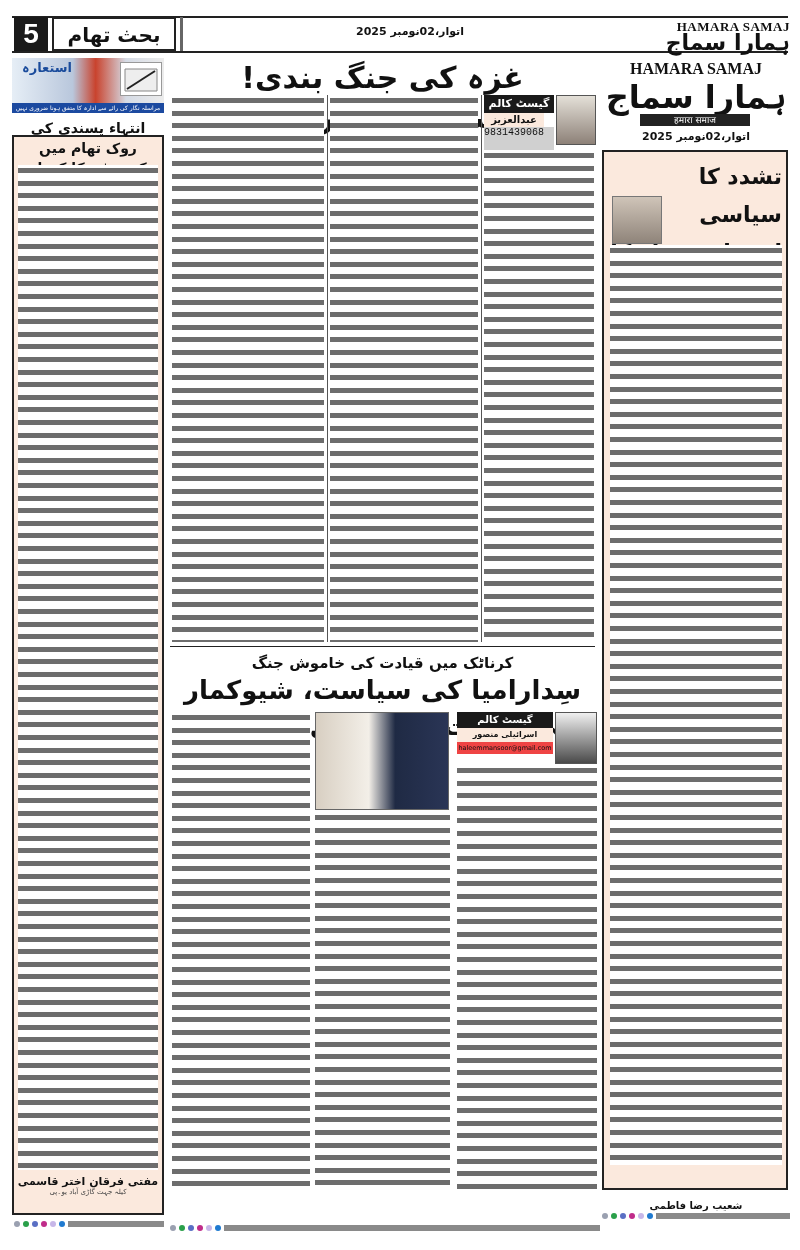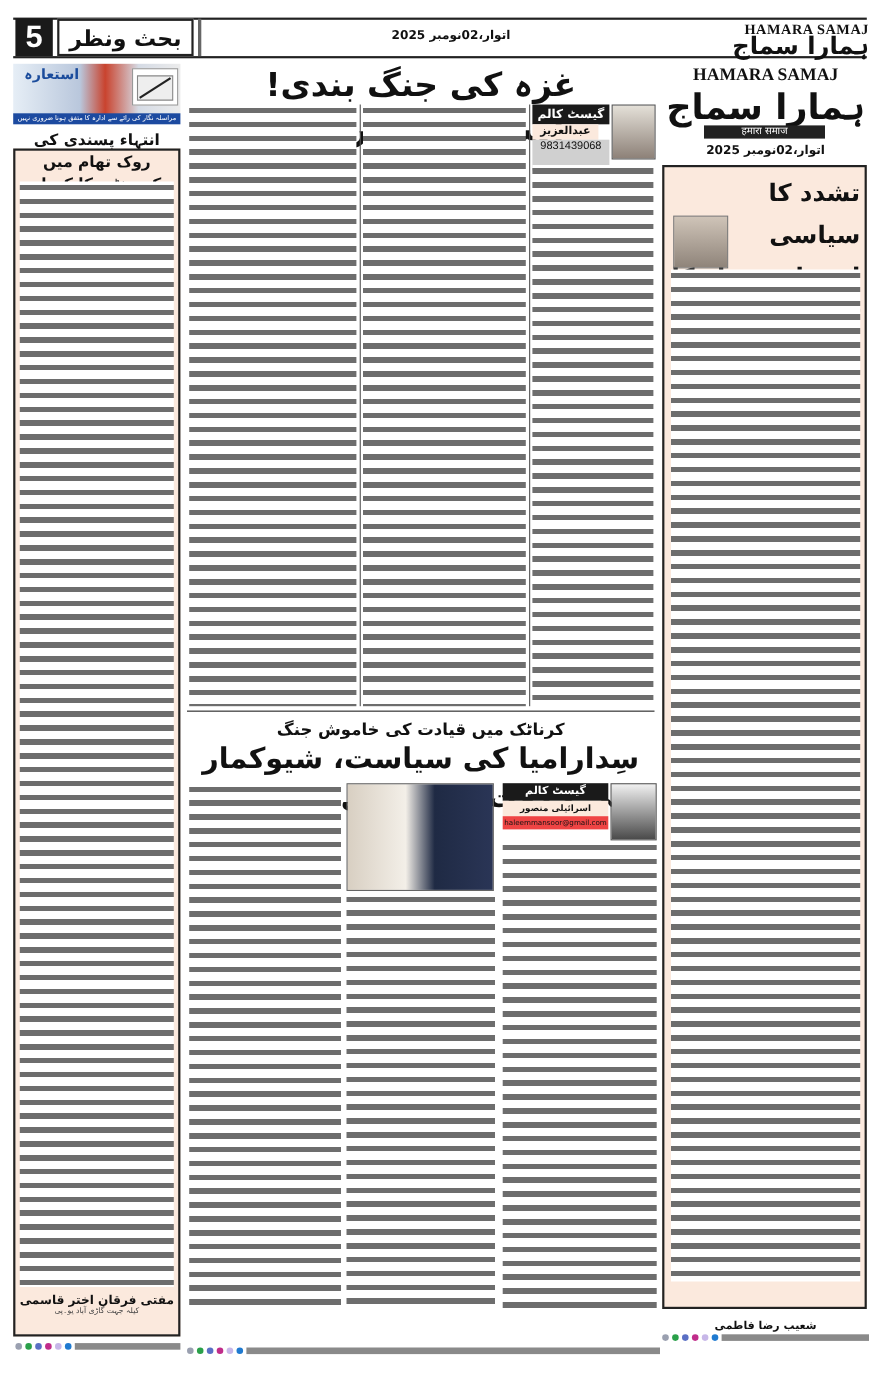--- a/index.html
+++ b/index.html
@@ -34,21 +34,21 @@
   .l-banner-text { left:12px; top:60px; width:70px; font-size:13px; font-weight:bold; color:#1b4c9c; direction:rtl; text-align:center; }
   .l-caption { left:12px; top:103px; width:152px; height:10px; background:#1c4aa0; color:#fff; font-size:6px; text-align:center; line-height:10px; direction:rtl; }
   .l-head { left:16px; top:118px; width:144px; font-size:14px; font-weight:bold; direction:rtl; text-align:center; line-height:20px; }
   .l-author { left:16px; top:1175px; width:144px; text-align:center; direction:rtl; }
 
   
   .m-headline { left:170px; top:58px; width:425px; font-size:30px; font-weight:bold; direction:rtl; text-align:center; line-height:40px; }
   .gc-box { left:484px; top:95px; width:110px; height:50px; }
   .gc-label { position:absolute; left:0; top:0; width:70px; height:18px; background:#1a1a1a; color:#fff; font-size:11px; font-weight:bold; text-align:center; line-height:18px; direction:rtl; }
   .gc-name { position:absolute; left:0; top:18px; width:60px; height:14px; background:#fbe9dd; font-size:10px; font-weight:bold; text-align:center; line-height:14px; direction:rtl; }
-  .gc-phone { position:absolute; left:0; top:32px; width:70px; height:28px; background:#d0d0d0; font-family:Liberation Sans, sans-serif; font-size:10px; text-align:center; line-height:12px; }
+  .gc-phone { position:absolute; left:0; top:32px; width:70px; height:28px; background:#d0d0d0; font-family:Liberation Mono, monospace; font-size:10px; text-align:left; line-height:12px; }
   .gc-photo { position:absolute; left:72px; top:0; width:38px; height:48px; background:linear-gradient(#e4e0d8,#8d8178); border:1px solid #555; }
 
   .m2-kicker { left:170px; top:654px; width:425px; font-size:15px; font-weight:bold; direction:rtl; text-align:center; }
   .m2-headline { left:170px; top:672px; width:425px; font-size:26px; font-weight:bold; direction:rtl; text-align:center; line-height:36px; }
   .gc2 { left:457px; top:712px; width:140px; height:48px; }
   .gc2-label { position:absolute; left:0; top:0; width:96px; height:16px; background:#1a1a1a; color:#fff; font-size:10px; font-weight:bold; text-align:center; line-height:16px; direction:rtl; }
   .gc2-name { position:absolute; left:0; top:16px; width:96px; height:14px; background:#fbe9dd; font-size:8px; font-weight:bold; text-align:center; line-height:14px; direction:rtl; }
   .gc2-email { position:absolute; left:0; top:30px; width:96px; height:12px; background:#ef4444; font-size:6.5px; text-align:center; line-height:12px; }
   .gc2-photo { position:absolute; left:98px; top:0; width:40px; height:50px; background:linear-gradient(#f0f0f0,#4a4a4a); border:1px solid #555; }
   .m2-photo { left:315px; top:712px; width:132px; height:96px; background:linear-gradient(90deg,#d8cfc2 0%,#f3efe8 40%,#1f2a44 60%,#2a3556 100%); border:1px solid #666; }
@@ -56,21 +56,21 @@
   .dots { position:absolute; height:8px; display:flex; align-items:center; gap:3px; }
   .dot { width:6px; height:6px; border-radius:50%; }
   .bar { height:6px; background:#8a8a8a; flex:1; }
 </style>
 </head>
 <body>
 
 <div class="hdr-line" style="top:16px;"></div>
 <div class="hdr-line" style="top:51px;"></div>
 <div class="abs page-num">5</div>
-<div class="abs section-box">بحث ونظر</div>
+<div class="abs section-box">بحث تھام</div>
 <div class="abs" style="left:180px;top:17px;width:3px;height:34px;background:#666;"></div>
 <div class="abs hdr-date">اتوار،02نومبر 2025</div>
 <div class="abs logo-top">HAMARA SAMAJ</div>
 <div class="abs logo-urdu">ہمارا سماج</div>
 
 <div class="abs l-banner"></div>
 <div class="abs l-banner-text">استعارہ</div>
 <div class="abs" style="left:120px;top:62px;width:40px;height:32px;background:#fff;border:1px solid #999;">
   <svg width="40" height="32">
       <path d="M4 6 L36 6 L36 28 L4 28 Z" fill="#eee" stroke="#888"></path>

